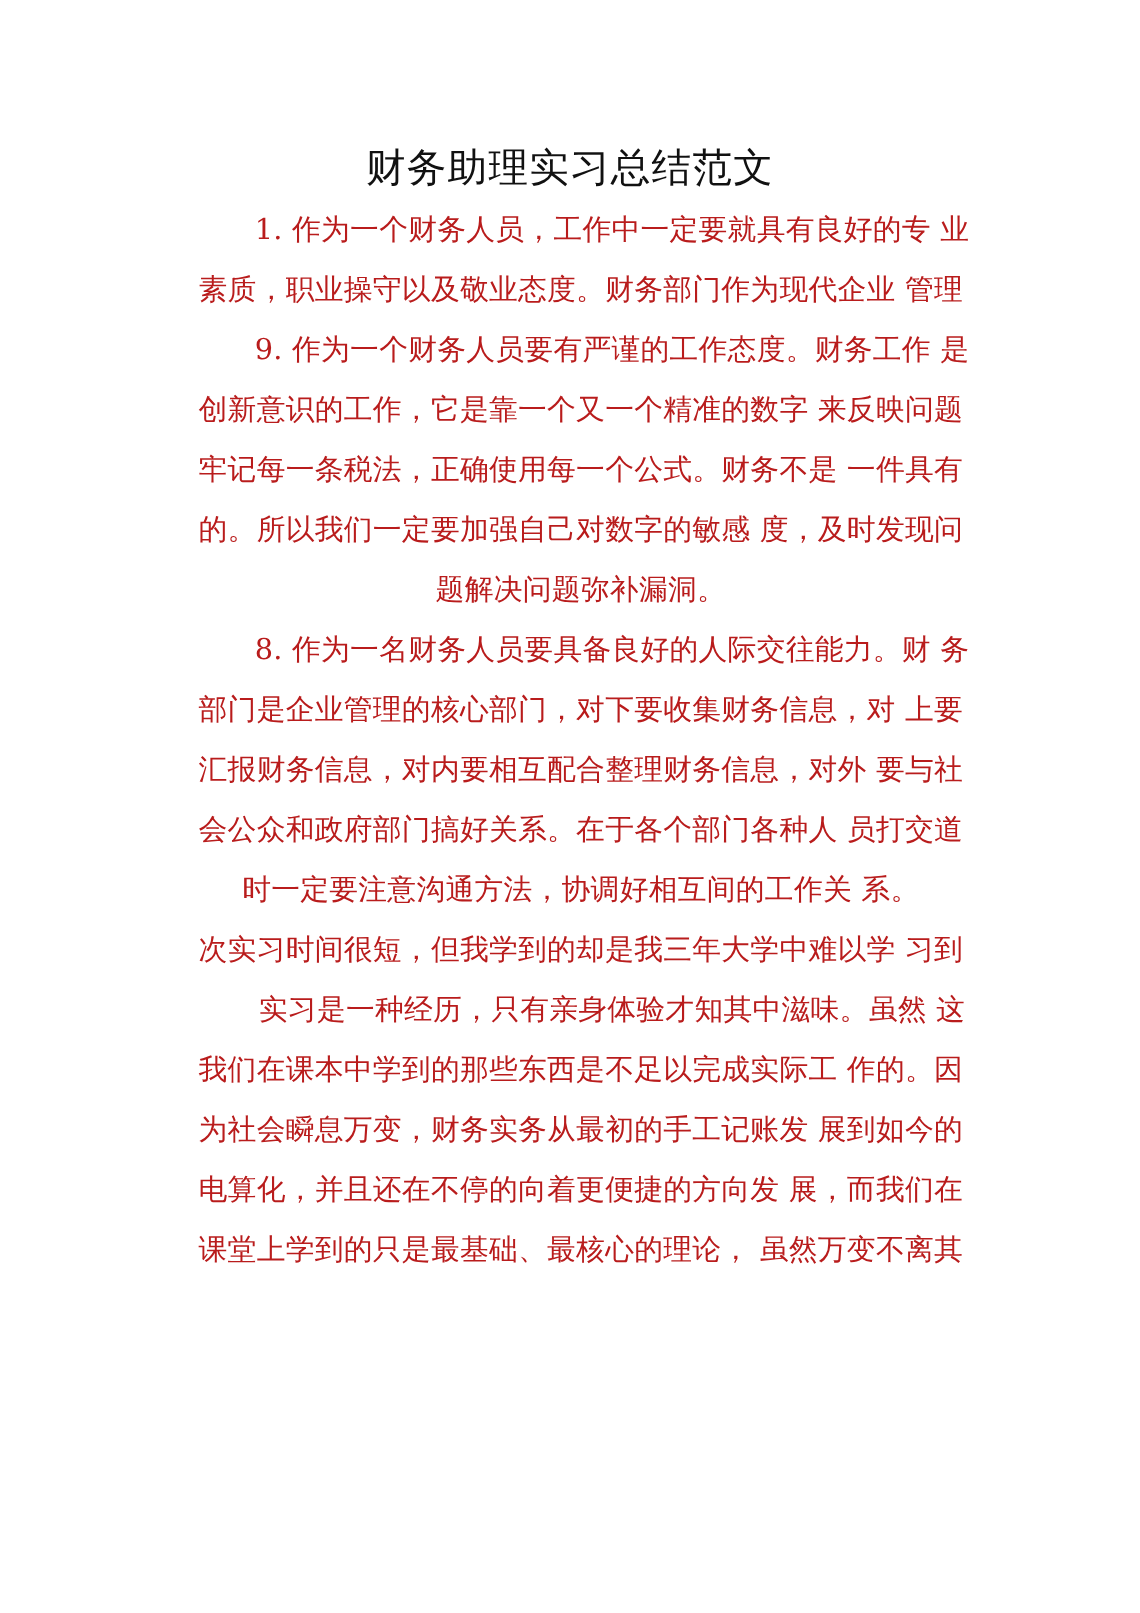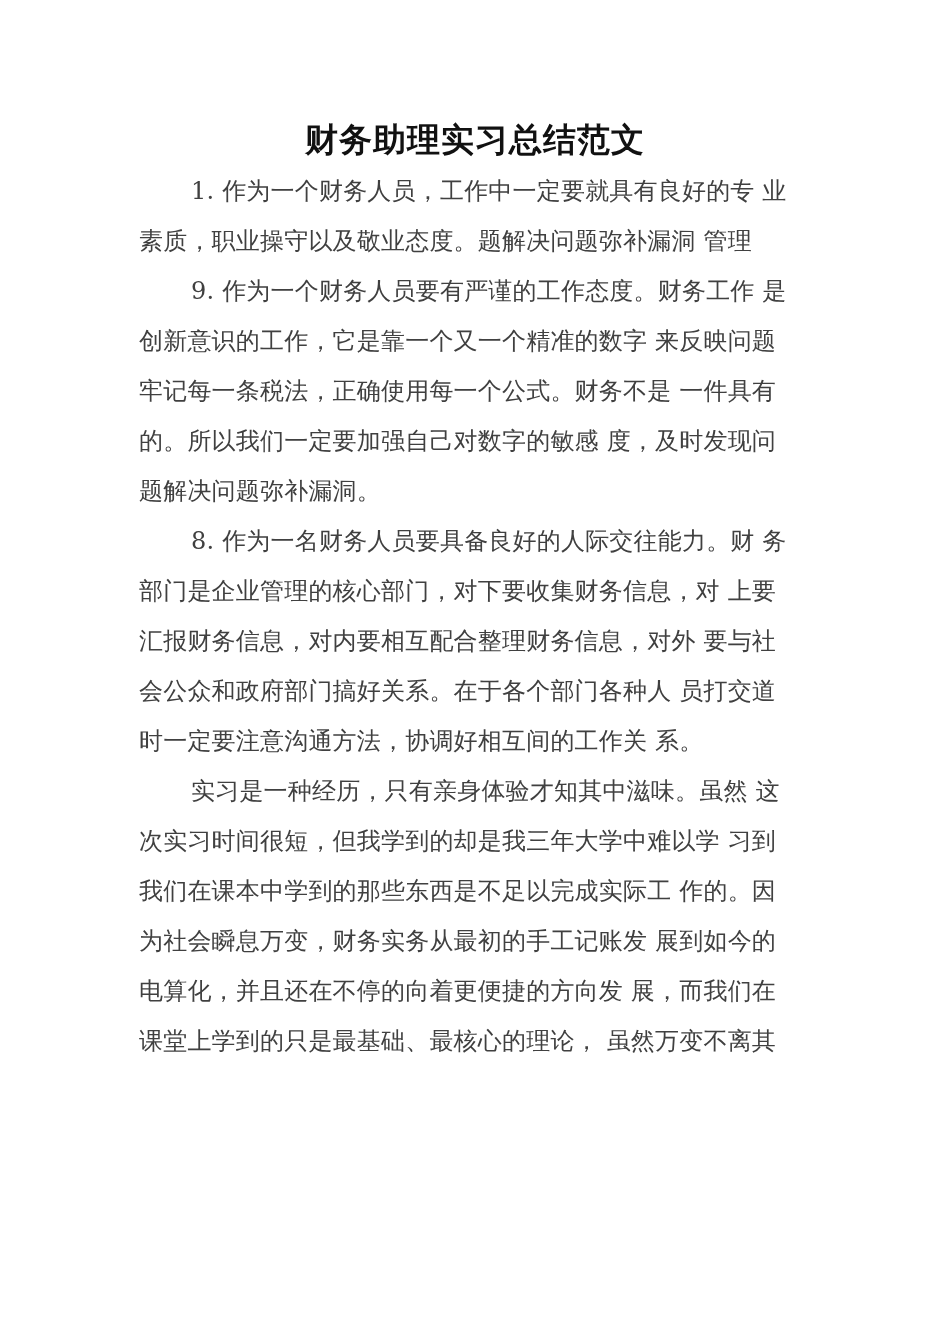--- a/index.html
+++ b/index.html
@@ -24,71 +24,71 @@
     .title {
       position: absolute;
       left: 0;
       top: 118px;
       width: 950px;
       text-align: center;
       font-size: 33px;
       line-height: 44px;
       letter-spacing: 1px;
       color: #111;
-      font-weight: bold;
     }
     .body {
       position: absolute;
       left: 139px;
       top: 168px;
       width: 690px;
     }
     .line {
       height: 50px;
       font-size: 24px;
       line-height: 46px;
       white-space: nowrap;
       letter-spacing: 0.2px;
-      color: #404040;
+      color: #b91c1c;
+      text-align: center;
     }
     .line.indent {
       padding-left: 52px;
     }
   </style>
 </head>
 <body>
 
 <div class="page">
   <div class="title">财务助理实习总结范文</div>
 
   <div class="body">
 
     <div>
       <div class="line indent">1. 作为一个财务人员，工作中一定要就具有良好的专 业</div>
-      <div class="line">素质，职业操守以及敬业态度。题解决问题弥补漏洞 管理</div>
+      <div class="line">素质，职业操守以及敬业态度。财务部门作为现代企业 管理</div>
     </div>
 
     <div>
       <div class="line indent">9. 作为一个财务人员要有严谨的工作态度。财务工作 是</div>
       <div class="line">创新意识的工作，它是靠一个又一个精准的数字 来反映问题</div>
       <div class="line">牢记每一条税法，正确使用每一个公式。财务不是 一件具有</div>
       <div class="line">的。所以我们一定要加强自己对数字的敏感 度，及时发现问</div>
       <div class="line">题解决问题弥补漏洞。</div>
     </div>
 
     <div>
       <div class="line indent">8. 作为一名财务人员要具备良好的人际交往能力。财 务</div>
       <div class="line">部门是企业管理的核心部门，对下要收集财务信息，对 上要</div>
       <div class="line">汇报财务信息，对内要相互配合整理财务信息，对外 要与社</div>
       <div class="line">会公众和政府部门搞好关系。在于各个部门各种人 员打交道</div>
       <div class="line">时一定要注意沟通方法，协调好相互间的工作关 系。</div>
     </div>
 
     <div>
+      <div class="line">次实习时间很短，但我学到的却是我三年大学中难以学 习到</div>
       <div class="line indent">实习是一种经历，只有亲身体验才知其中滋味。虽然 这</div>
-      <div class="line">次实习时间很短，但我学到的却是我三年大学中难以学 习到</div>
       <div class="line">我们在课本中学到的那些东西是不足以完成实际工 作的。因</div>
       <div class="line">为社会瞬息万变，财务实务从最初的手工记账发 展到如今的</div>
       <div class="line">电算化，并且还在不停的向着更便捷的方向发 展，而我们在</div>
       <div class="line">课堂上学到的只是最基础、最核心的理论， 虽然万变不离其</div>
     </div>
   </div>
 </div>
 
 </body></html>

